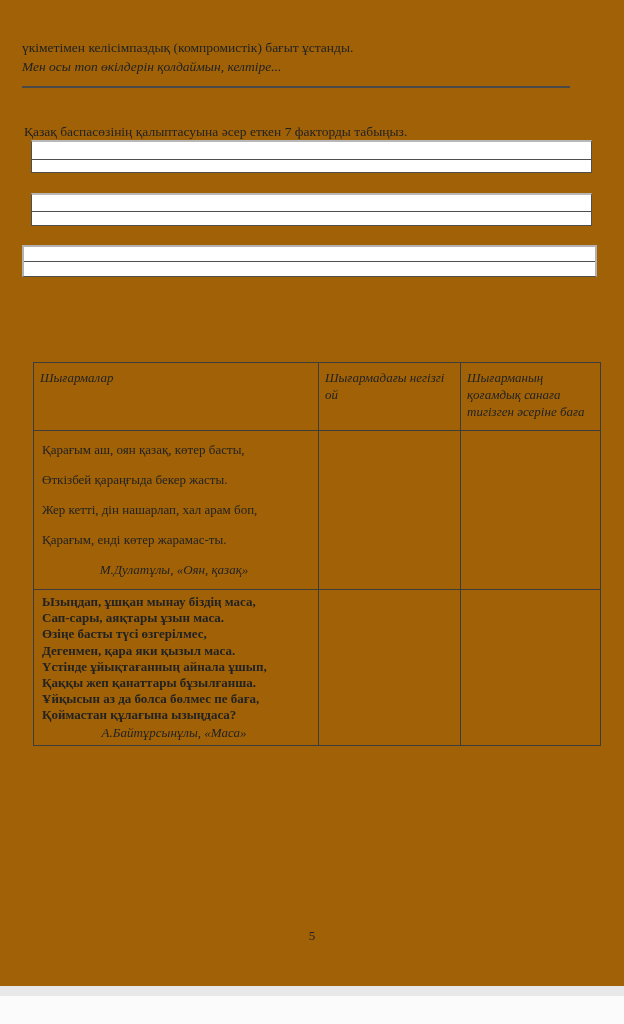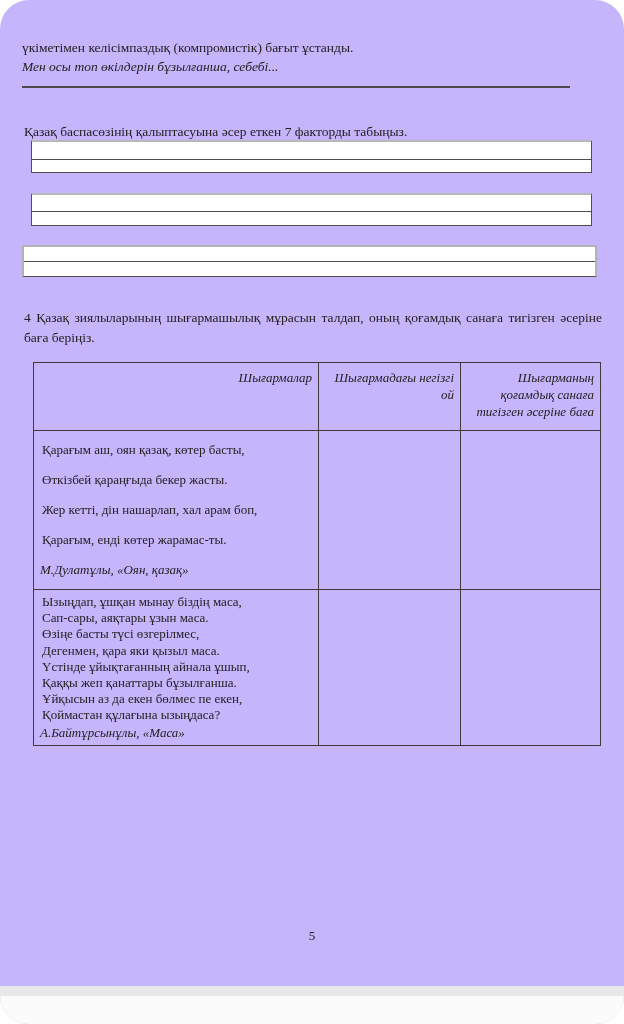--- a/index.html
+++ b/index.html
@@ -4,25 +4,24 @@
 <style>
   html, body {
     margin: 0;
     padding: 0;
     background: #ffffff;
   }
   .page {
     position: relative;
     width: 624px;
     height: 1024px;
-    background: #c4b5fd;
+    background: #a16207;
     font-family: "Liberation Serif", "DejaVu Serif", serif;
     color: #222222;
     overflow: hidden;
-    border-radius: 29px;
   }
   .txt { position: absolute; font-size: 13.5px; line-height: 19px; }
   .italic { font-style: italic; }
 
   .cont-line   { left: 22px; top: 38px; width: 580px; }
   .support-line{ left: 22px; top: 57px; width: 580px; }
   .fill-rule   { position: absolute; left: 22px; top: 86px; width: 548px; height: 2px; background: #4a4a4a; }
 
   .t3-title  { left: 24px; top: 104px; width: 580px; }
   .t3-q1     { left: 24px; top: 122px; width: 575px; }
@@ -68,30 +67,30 @@
     vertical-align: top;
     padding: 4px 6px;
     box-sizing: border-box;
   }
   col.c1 { width: 285px; }
   col.c2 { width: 142px; }
   col.c3 { width: 140px; }
   table.t4 th {
     font-weight: normal;
     font-style: italic;
-    text-align: right;
+    text-align: left;
     line-height: 17px;
     height: 68px;
     padding-top: 6px;
   }
   td.poem1 { height: 158px; }
   td.poem2 { height: 145px; }
   .poem1 .pline { line-height: 30px; white-space: nowrap; padding-left: 2px; }
-  .poem2 .pline { line-height: 16.2px; white-space: nowrap; padding-left: 2px; }
-  .attr { font-style: italic; text-align: left; padding-right: 4px; }
+  .poem2 .pline { line-height: 16.2px; white-space: nowrap; padding-left: 2px; font-weight: bold; }
+  .attr { font-style: italic; text-align: center; padding-right: 4px; }
   .poem1 .attr { line-height: 30px; }
   .poem2 .attr { line-height: 17px; }
 
   .page-number {
     position: absolute; left: 0; right: 0; top: 928px;
     text-align: center; font-size: 13px;
   }
   .page-break-band {
     position: absolute; left: 0; top: 986px; width: 624px; height: 10px;
     background: #e8e8e8;
@@ -101,39 +100,38 @@
     background: #fbfbfb;
   }
 </style>
 </head>
 <body>
 
 <div class="page">
 
   <div class="txt cont-line">үкіметімен келісімпаздық (компромистік) бағыт ұстанды.</div>
 
-  <div class="txt italic support-line">Мен осы топ өкілдерін бұзылғанша, себебі...</div>
+  <div class="txt italic support-line">Мен осы топ өкілдерін қолдаймын, келтіре...</div>
 
   <div class="fill-rule"></div>
 
 
   <div class="txt t3-q1">Қазақ баспасөзінің қалыптасуына әсер еткен 7 факторды табыңыз.</div>
   <div class="answer-box box1">
     <div class="mid"></div>
   </div>
 
   <div class="answer-box box2">
     <div class="mid"></div>
   </div>
 
   <div class="answer-box box3">
     <div class="mid"></div>
   </div>
 
-  <div class="txt t4-intro">4 Қазақ зиялыларының шығармашылық мұрасын талдап, оның қоғамдық санаға тигізген әсеріне баға беріңіз.</div>
 
   <table class="t4">
     <colgroup>
         <col class="c1">
         <col class="c2">
         <col class="c3">
       </colgroup>
     <thead>
       <tr>
         <th>Шығармалар</th>
@@ -154,21 +152,21 @@
         <td></td>
       </tr>
       <tr>
         <td class="poem2">
           <div class="pline">Ызыңдап, ұшқан мынау біздің маса,</div>
           <div class="pline">Сап-сары, аяқтары ұзын маса.</div>
           <div class="pline">Өзіңе басты түсі өзгерілмес,</div>
           <div class="pline">Дегенмен, қара яки қызыл маса.</div>
           <div class="pline">Үстінде ұйықтағанның айнала ұшып,</div>
           <div class="pline">Қаққы жеп қанаттары бұзылғанша.</div>
-          <div class="pline">Ұйқысын аз да екен бөлмес пе екен,</div>
+          <div class="pline">Ұйқысын аз да болса бөлмес пе баға,</div>
           <div class="pline">Қоймастан құлағына ызыңдаса?</div>
           <div class="attr">А.Байтұрсынұлы, «Маса»</div>
         </td>
         <td></td>
         <td></td>
       </tr>
     </tbody>
   </table>
 
   <div class="page-number">5</div>

